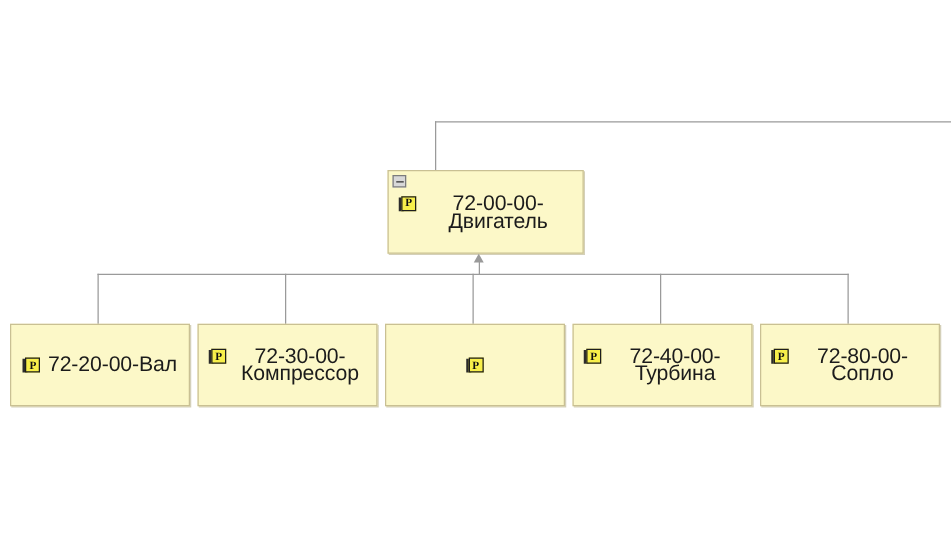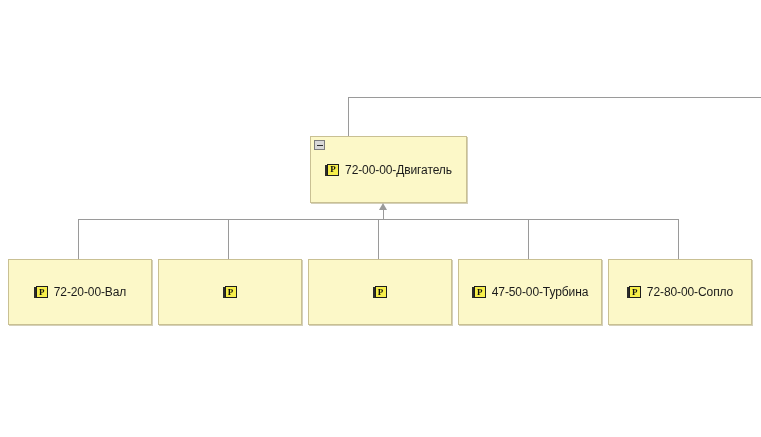--- a/index.html
+++ b/index.html
@@ -55,21 +55,21 @@
   .node-inner {
     display: flex;
     align-items: flex-start;
     justify-content: center;
     gap: 5px;
     padding: 0 8px;
     box-sizing: border-box;
     width: 100%;
   }
   .node-label {
-    font-size: 12px;
+    font-size: 17px;
     color: #1b1b1b;
     line-height: 14px;
     text-align: center;
     white-space: pre-line;
     letter-spacing: -0.1px;
   }
 
   
   .p-icon {
     position: relative;
@@ -166,39 +166,40 @@
       <span class="node-label">72-20-00-Вал</span>
     </div>
   </div>
 
   <div class="node" style="left:158px; top:259px; width:144px; height:66px;">
     <div class="node-inner">
       <span class="p-icon">
         <span class="spine"></span>
         <span class="sq">P</span>
       </span>
+      <span class="node-label">72-30-00-Компрессор</span>
     </div>
   </div>
 
   <div class="node" style="left:308px; top:259px; width:144px; height:66px;">
     <div class="node-inner">
       <span class="p-icon">
         <span class="spine"></span>
         <span class="sq">P</span>
       </span>
     </div>
   </div>
 
   <div class="node" style="left:458px; top:259px; width:144px; height:66px;">
     <div class="node-inner">
       <span class="p-icon">
         <span class="spine"></span>
         <span class="sq">P</span>
       </span>
-      <span class="node-label">47-50-00-Турбина</span>
+      <span class="node-label">72-40-00-Турбина</span>
     </div>
   </div>
 
   <div class="node" style="left:608px; top:259px; width:144px; height:66px;">
     <div class="node-inner">
       <span class="p-icon">
         <span class="spine"></span>
         <span class="sq">P</span>
       </span>
       <span class="node-label">72-80-00-Сопло</span>

